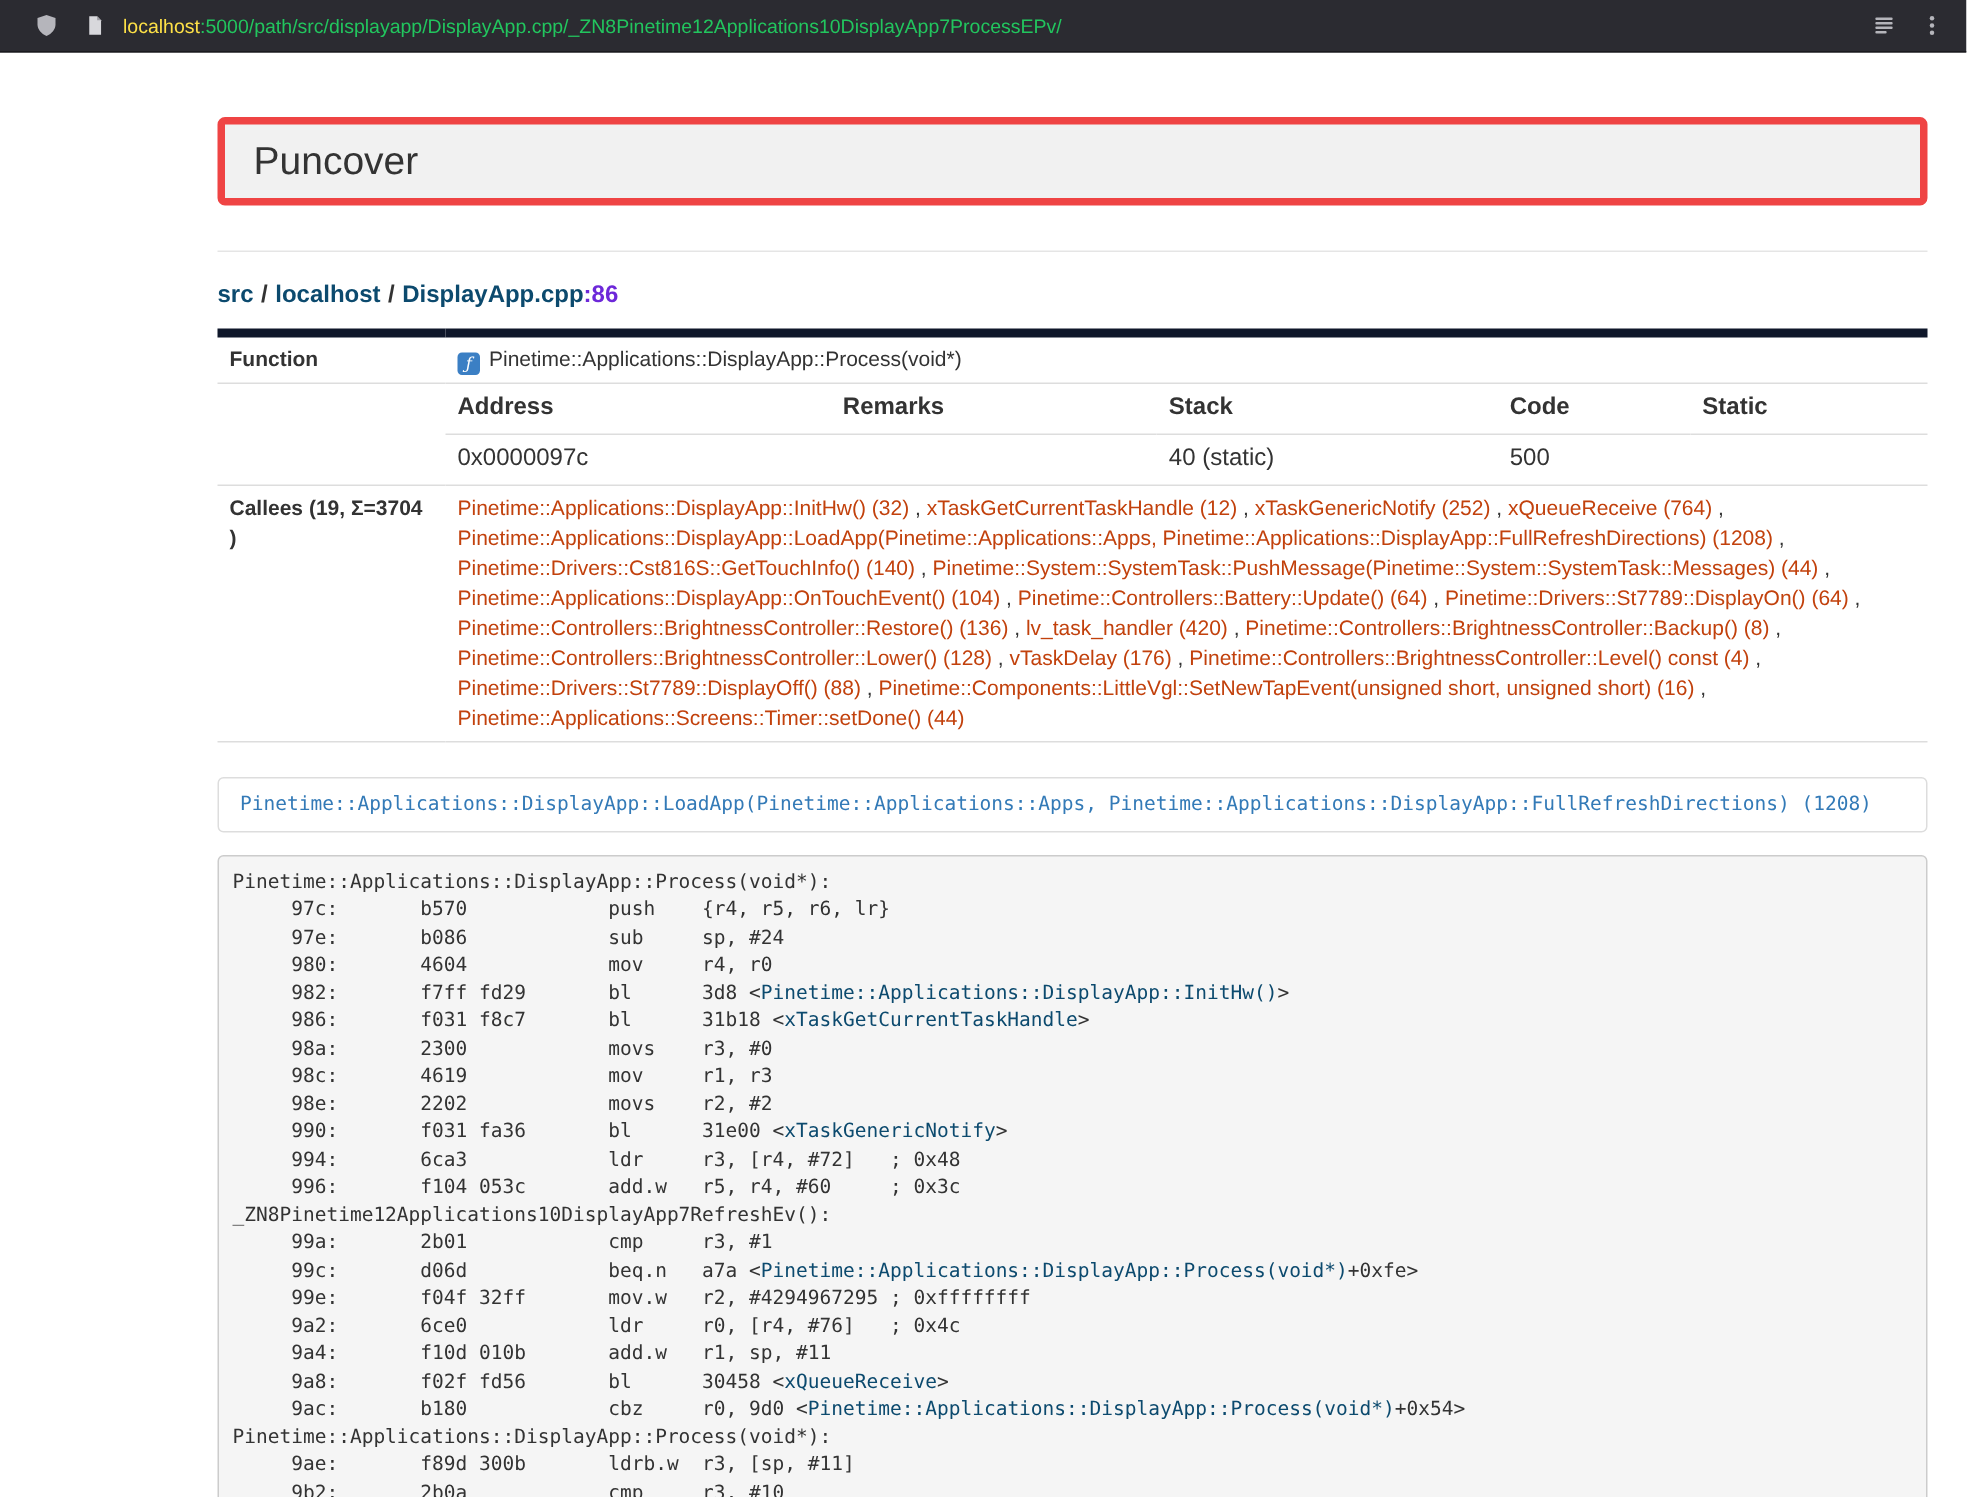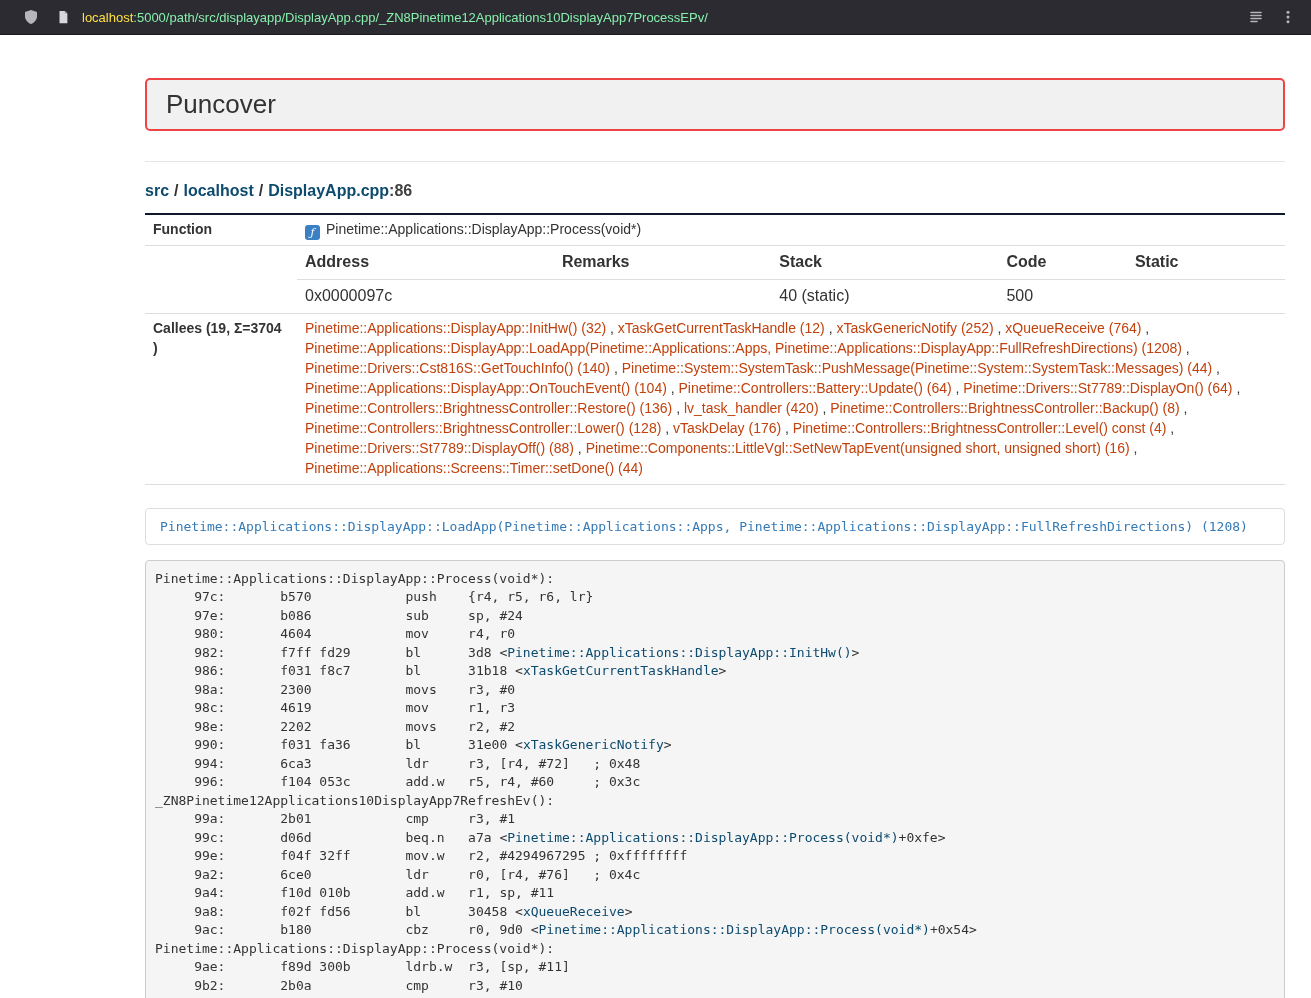--- a/index.html
+++ b/index.html
@@ -8,36 +8,36 @@
   body { width:1311px; height:998px; overflow:hidden; }
 
   
   .chrome { height:35px; background:#2b2b31; border-bottom:1px solid #1a1a1e;
     display:flex; align-items:center; padding:0 14px 0 22px; gap:14px; }
   .icon-btn { display:inline-flex; width:18px; height:18px; align-items:center;
     justify-content:center; flex:0 0 auto; cursor:pointer; }
   .urlbar { flex:1 1 auto; display:flex; align-items:center; gap:10px;
     font-size:13px; min-width:0; white-space:nowrap; overflow:hidden; }
   .url-host { color:#fde047; }
-  .url-path { color:#86efac; }
+  .url-path { color:#22c55e; }
 
   
   .container { margin-left:145px; width:1140px; padding-top:43px; }
-  .well { background:#f1f1f1; border:2px solid #ef4444; border-radius:5px;
+  .well { background:#f1f1f1; border:5px solid #ef4444; border-radius:5px;
     padding:11px 19px; font-size:26px; line-height:27px; color:#333; }
   hr.divider { border:0; border-top:1px solid #e5e5e5; margin:30px 0 20px 0; }
 
   .breadcrumb { font-size:16px; font-weight:bold; margin-bottom:13px; }
   .breadcrumb a { color:#0c4a6e; text-decoration:none; cursor:pointer; }
   .breadcrumb .sep { color:#333; padding:0 5px; }
-  .breadcrumb .suffix { color:#404040; }
+  .breadcrumb .suffix { color:#6d28d9; }
 
   
   table.symtable { width:100%; border-collapse:collapse; font-size:14px;
-    border-top:2px solid #0f172a; border-bottom:1px solid #ddd; }
+    border-top:6px solid #0f172a; border-bottom:1px solid #ddd; }
   table.symtable > tbody > tr > th,
   table.symtable > tbody > tr > td { border-top:1px solid #ddd; padding:5px 8px;
     vertical-align:top; text-align:left; line-height:1.42857; }
   th.rowhead { width:152px; font-weight:bold; }
   td.inner-cell { padding:0 !important; }
   table.inner { width:100%; border-collapse:collapse; }
   table.inner th, table.inner td { padding:5px 8px; text-align:left;
     line-height:1.42857; font-size:16px; }
   table.inner th { font-weight:bold; border-bottom:1px solid #ddd; }
 

